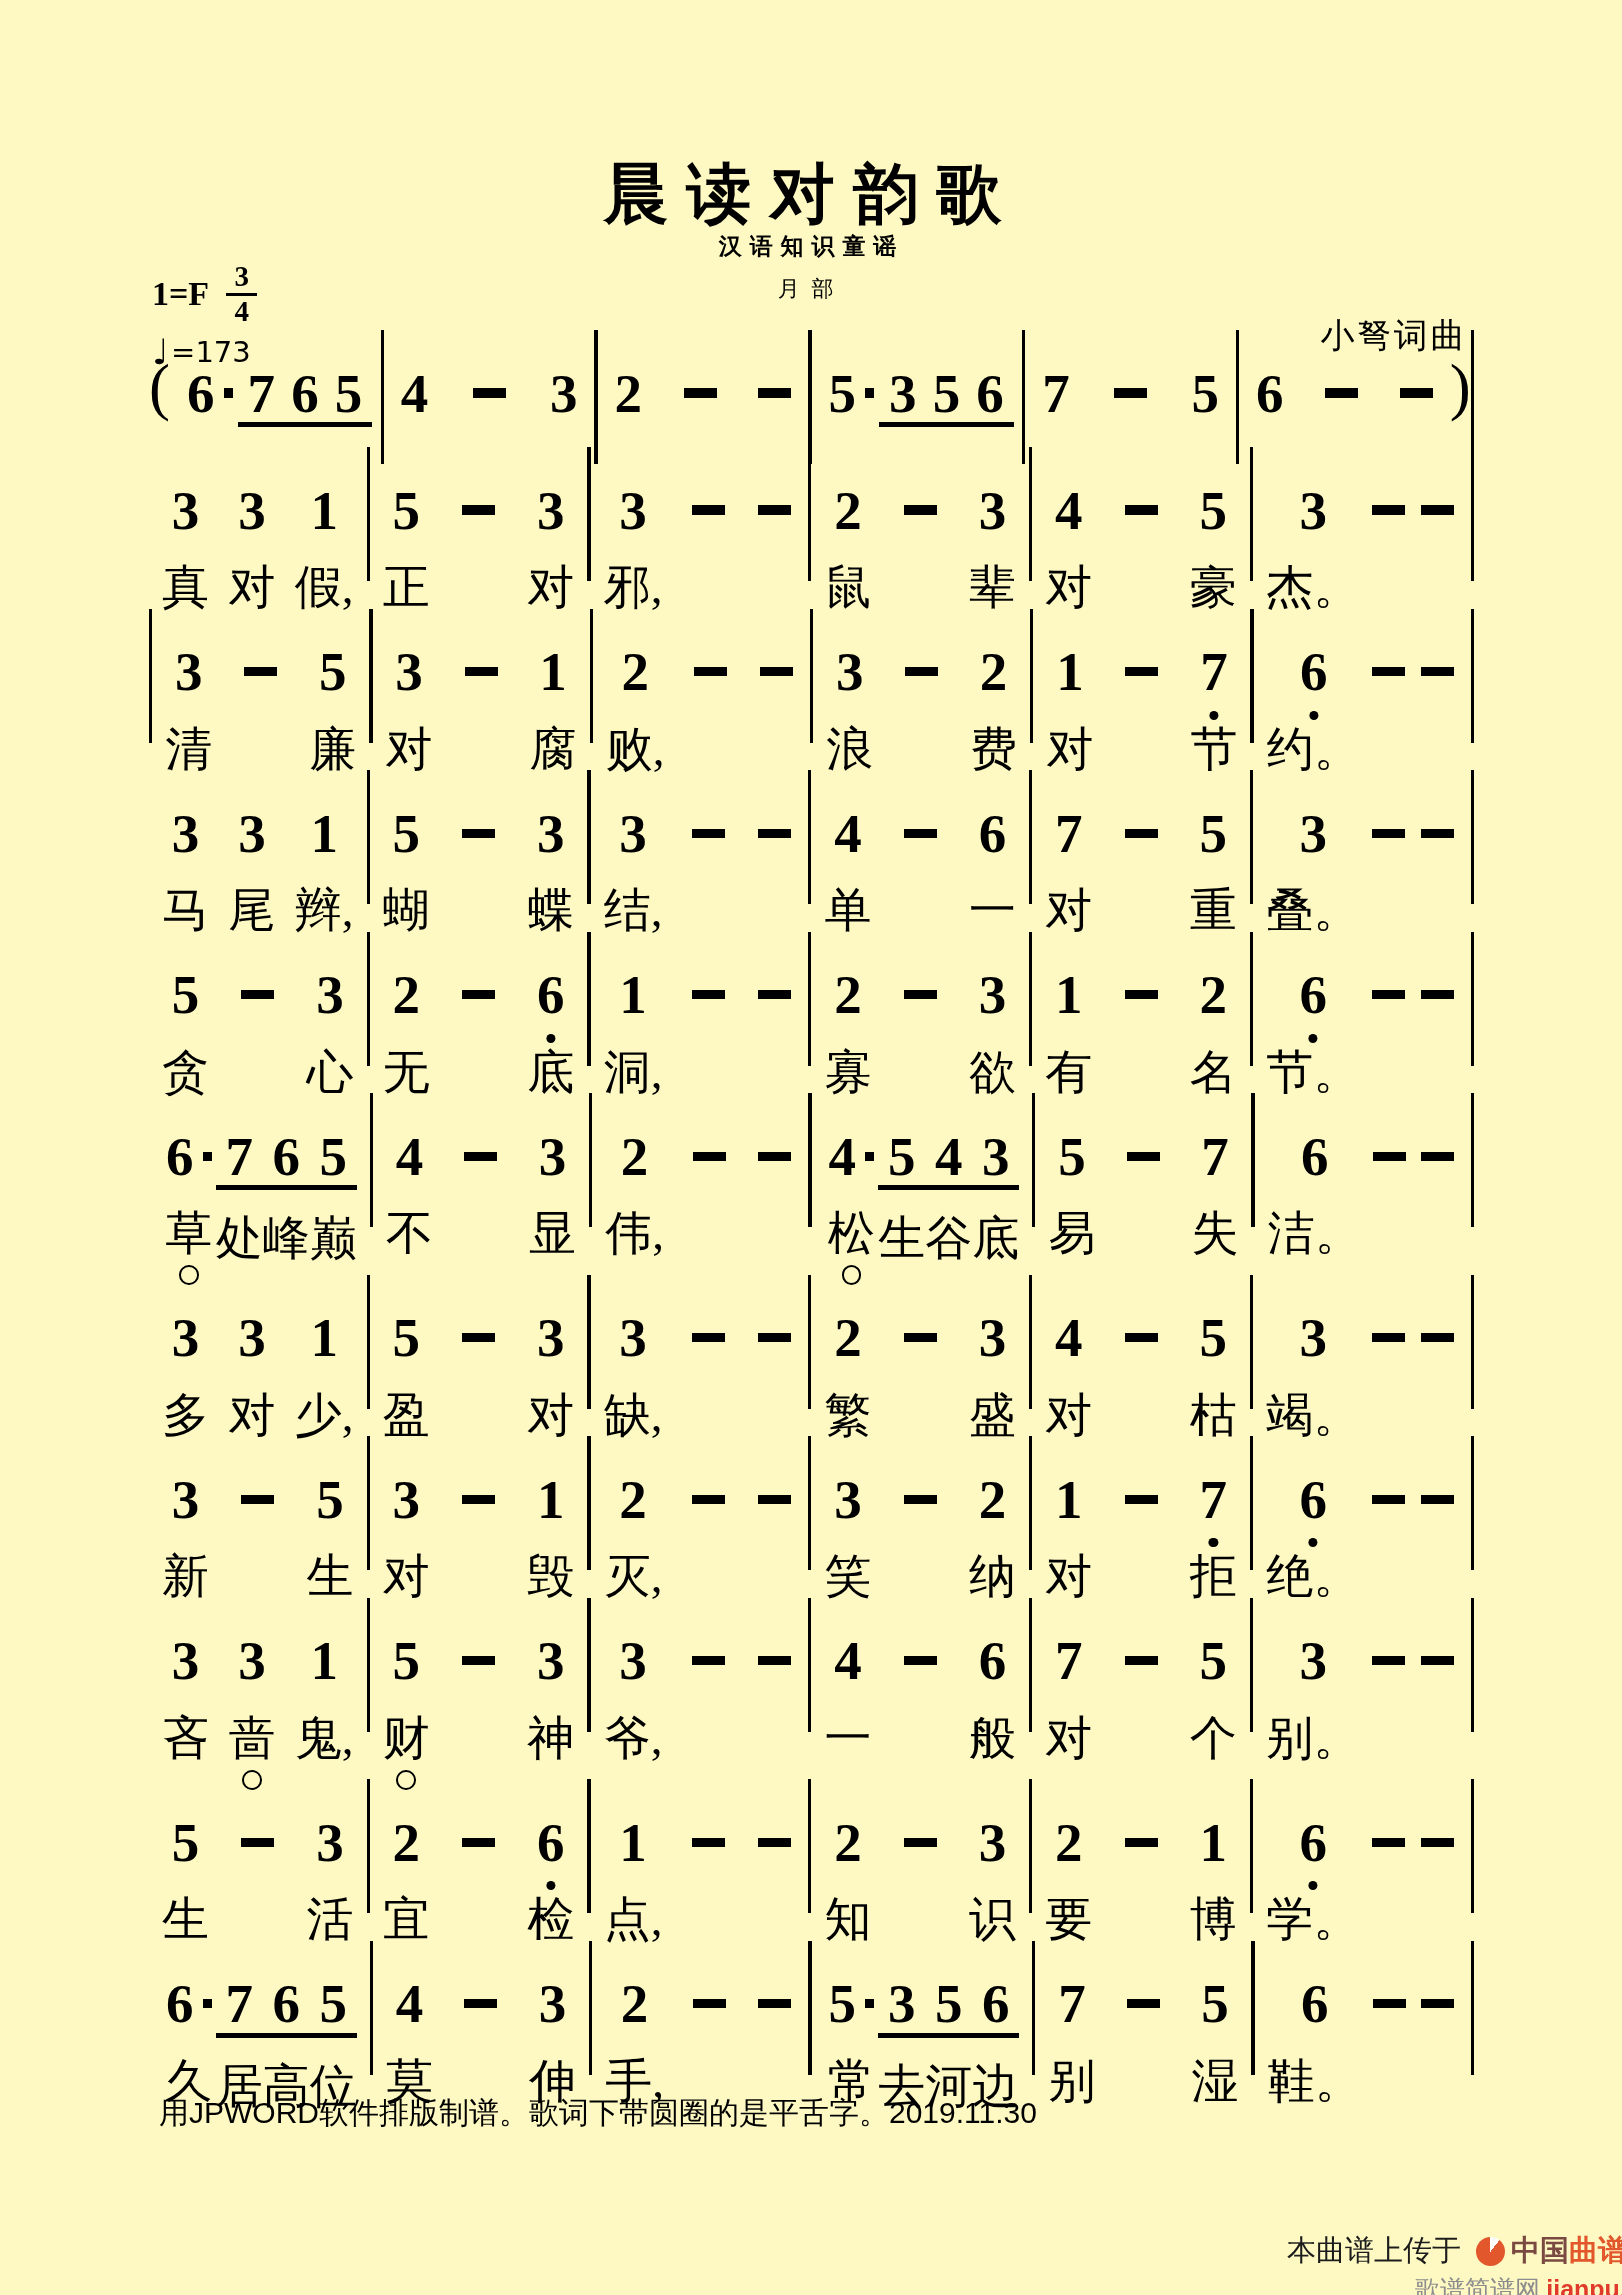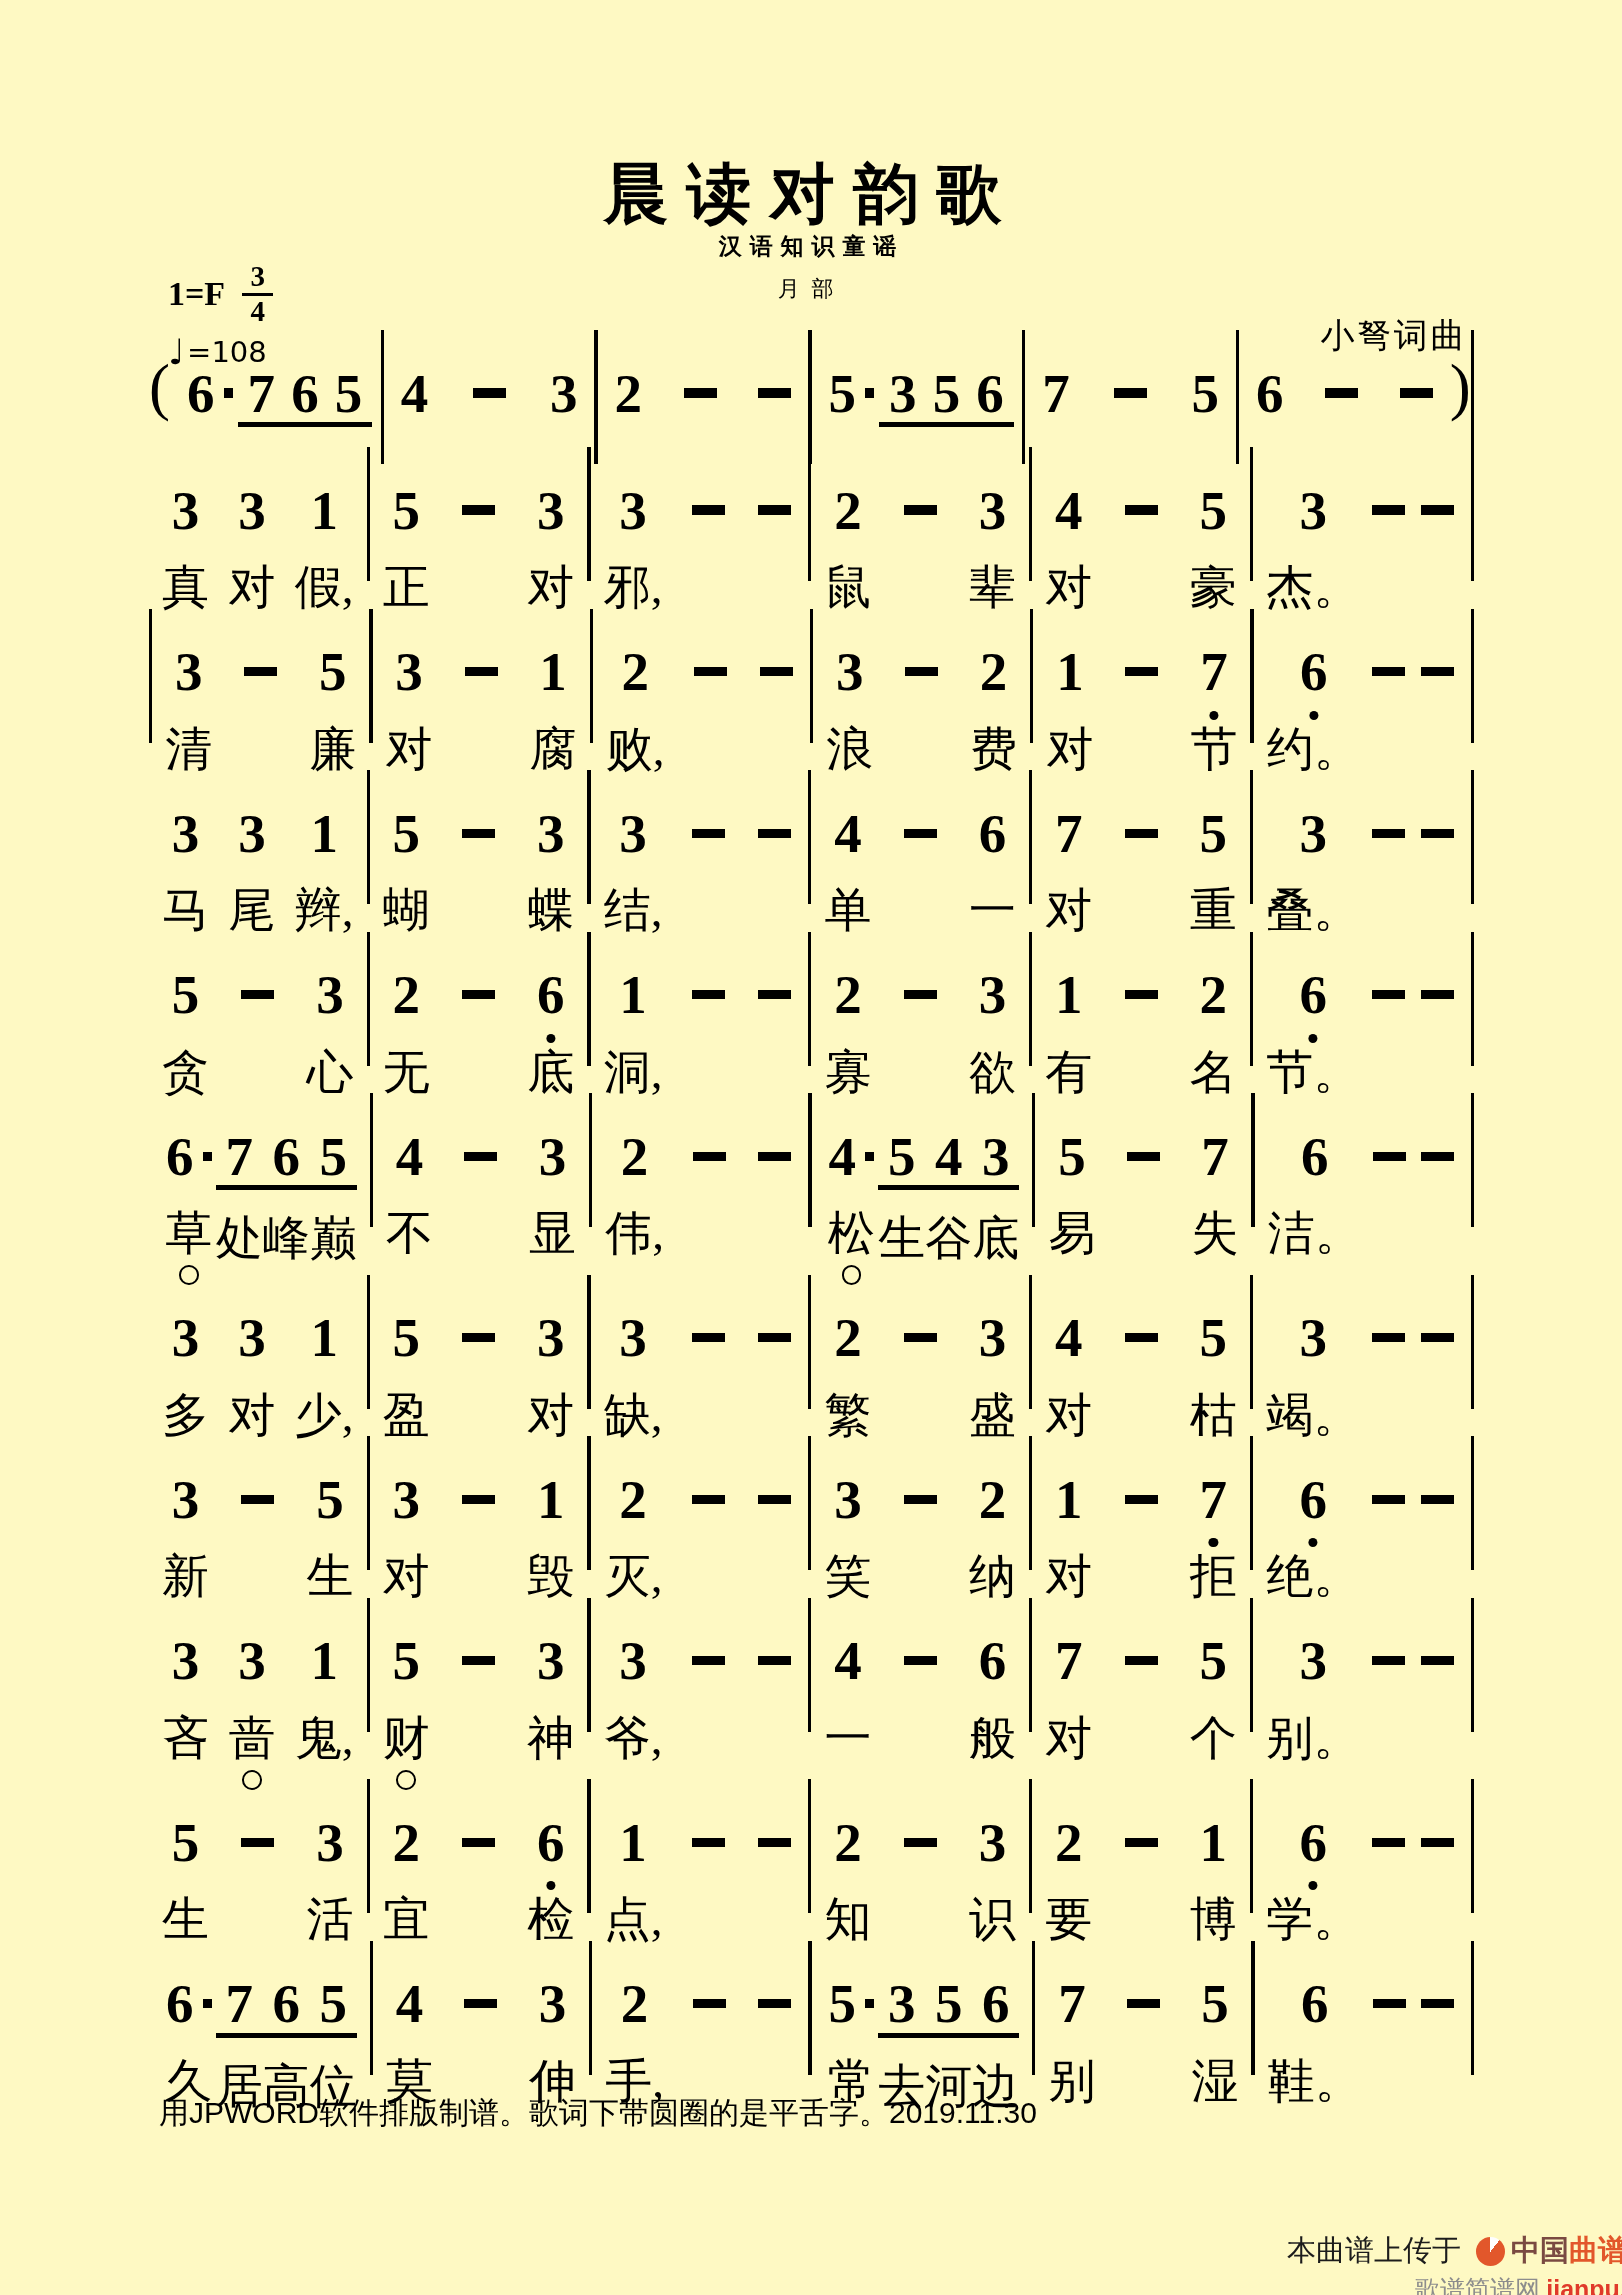--- a/index.html
+++ b/index.html
@@ -3,21 +3,21 @@
 <meta charset="utf-8">
 <style>
   html,body{margin:0;padding:0;background:#888;}
   .page{position:relative;width:1623px;height:2295px;background:#fef9c3;margin:0 auto;
         overflow:hidden;font-family:"Liberation Serif",serif;color:#000;}
   
   .hdr{position:absolute;top:0;left:0;right:0;text-align:center;}
   .title{margin-top:162px;font-size:65px;font-weight:bold;letter-spacing:18.3px;line-height:1;}
   .subtitle{margin-top:8px;font-size:23px;letter-spacing:7.9px;line-height:1;font-weight:bold;}
   .section{margin-top:19.6px;font-size:22px;letter-spacing:11.8px;line-height:1;}
-  .keyblock{position:absolute;left:168px;top:263px;text-align:left;}
+  .keyblock{position:absolute;left:152px;top:263px;text-align:left;}
   .keyrow{display:flex;align-items:center;}
   .keysig{font-size:34px;font-weight:bold;font-family:"Liberation Serif",serif;}
   .frac{display:inline-flex;flex-direction:column;align-items:center;margin-left:17px;line-height:1;}
   .frac .ft,.frac .fb{font-size:29px;font-weight:bold;line-height:0.95;}
   .frac .fl{width:31px;height:3.3px;background:#000;margin:2px 0;}
   .tempo{margin-top:9.2px;font-size:29px;font-family:"DejaVu Sans","Liberation Sans",sans-serif;display:flex;align-items:center;}
   .tempo .qn{font-size:35px;margin-right:2.6px;line-height:1;}
   .composer{position:absolute;right:156px;top:313px;font-size:34px;letter-spacing:2.6px;}
   
   #score{position:absolute;left:149px;right:149px;top:364px;}
@@ -65,21 +65,21 @@
     <div class="keyrow">
       <span class="keysig">1=F</span>
       <span class="frac">
         <span class="ft">3</span>
         <span class="fl"></span>
         <span class="fb">4</span>
       </span>
     </div>
     <div class="tempo">
       <span class="qn">♩</span>
-      <span>=108</span>
+      <span>=173</span>
     </div>
   </div>
 
   <div class="composer">小弩词曲</div>
 
   <div id="score">
       <div class="system nolyr">
         <div class="paren">(</div>
         <div class="measure">
           <div class="tcell">

